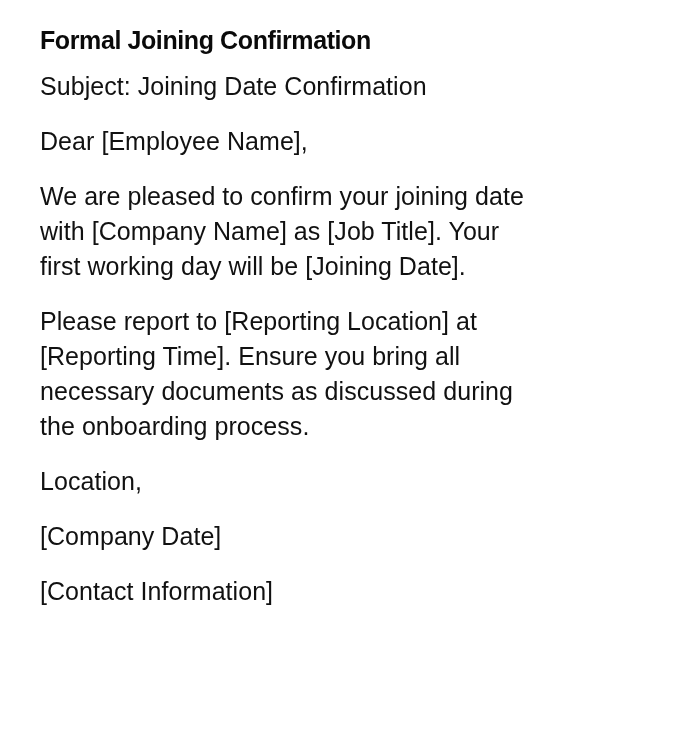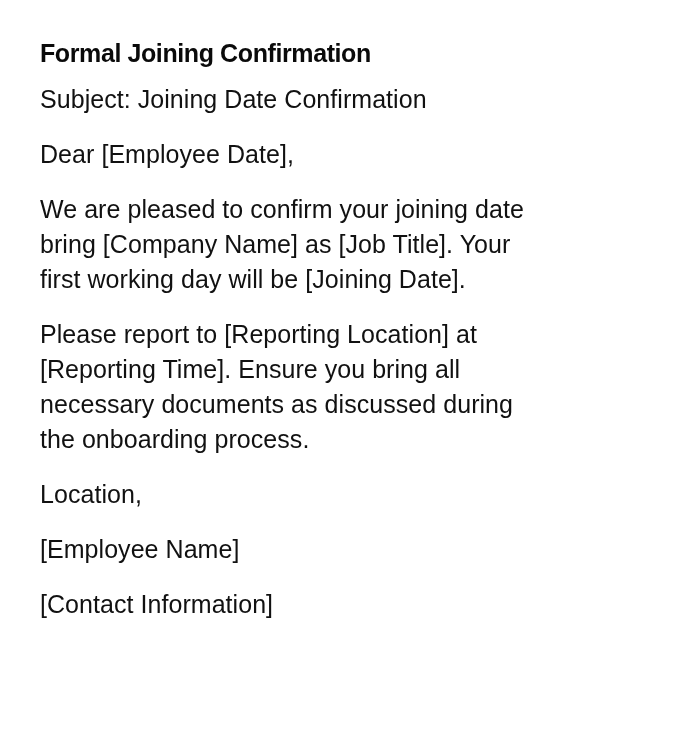--- a/index.html
+++ b/index.html
@@ -9,21 +9,21 @@
     }
     body {
       width: 700px;
       height: 731px;
       overflow: hidden;
       color: #111111;
       font-family: "Liberation Sans", "DejaVu Sans", sans-serif;
     }
     .page {
       position: relative;
-      padding: 36px 40px 0 40px;
+      padding: 23px 40px 0 40px;
       box-sizing: border-box;
       width: 568px;
     }
     .title {
       font-size: 25px;
       font-weight: bold;
       margin: 0 0 12px 0;
       line-height: 34px;
       letter-spacing: -0.4px;
       color: #0a0a0a;
@@ -34,19 +34,19 @@
       margin: 0 0 20px 0;
       letter-spacing: 0.05px;
     }
   </style>
 </head>
 <body>
 
 <div class="page">
   <h1 class="title">Formal Joining Confirmation</h1>
   <p class="para">Subject: Joining Date Confirmation</p>
-  <p class="para">Dear [Employee Date],</p>
-  <p class="para">We are pleased to confirm your joining date bring [Company Name] as [Job Title]. Your first working day will be [Joining Date].</p>
+  <p class="para">Dear [Employee Name],</p>
+  <p class="para">We are pleased to confirm your joining date with [Company Name] as [Job Title]. Your first working day will be [Joining Date].</p>
   <p class="para">Please report to [Reporting Location] at [Reporting Time]. Ensure you bring all necessary documents as discussed during the onboarding process.</p>
   <p class="para">Location,</p>
-  <p class="para">[Employee Name]</p>
+  <p class="para">[Company Date]</p>
   <p class="para">[Contact Information]</p>
 </div>
 
 </body></html>

